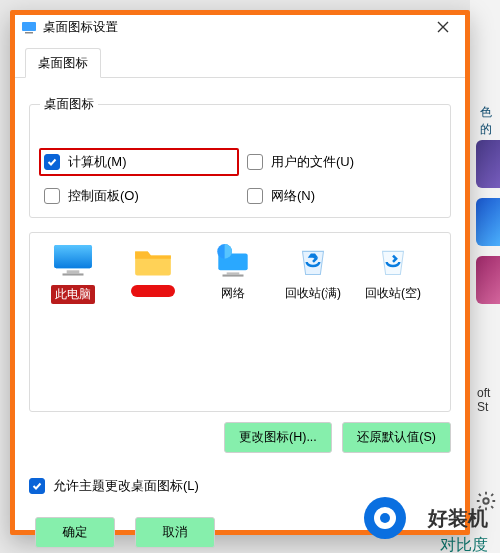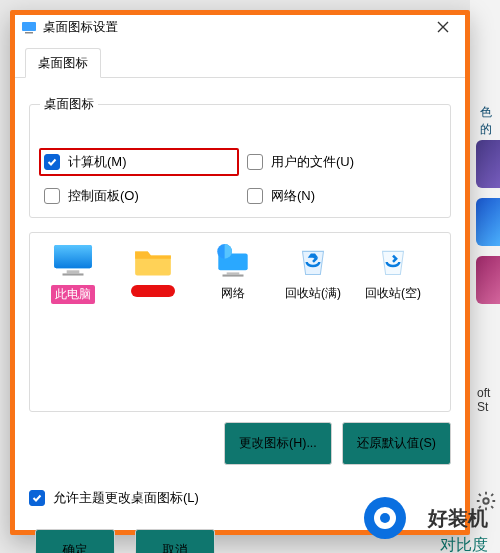--- a/index.html
+++ b/index.html
@@ -137,37 +137,37 @@
   .icon-cell {
     width: 74px;
     text-align:center;
     font-size: 12px;
   }
   .icon-cell .ic {
     width: 42px; height: 36px;
     margin: 0 auto 6px;
   }
   .icon-cell.sel .lbl {
-    background:#ec4899;
+    background:#b91c1c;
     color:#fff;
     display:inline-block;
     padding:1px 4px;
     border-radius:2px;
   }
   .btn-row {
     display:flex;
     justify-content:flex-end;
     gap:10px;
     margin-top: 10px;
   }
   .btn {
-    padding: 12px 14px;
+    padding: 6px 14px;
     font-size: 12.5px;
     border: 1px solid #cfcfcf;
-    background: #0f766e;
+    background: #86efac;
     border-radius: 3px;
     cursor:pointer;
   }
   .allow-row {
     margin-top: 24px;
     display:flex;
     align-items:center;
     gap:8px;
   }
   .dialog-footer {

